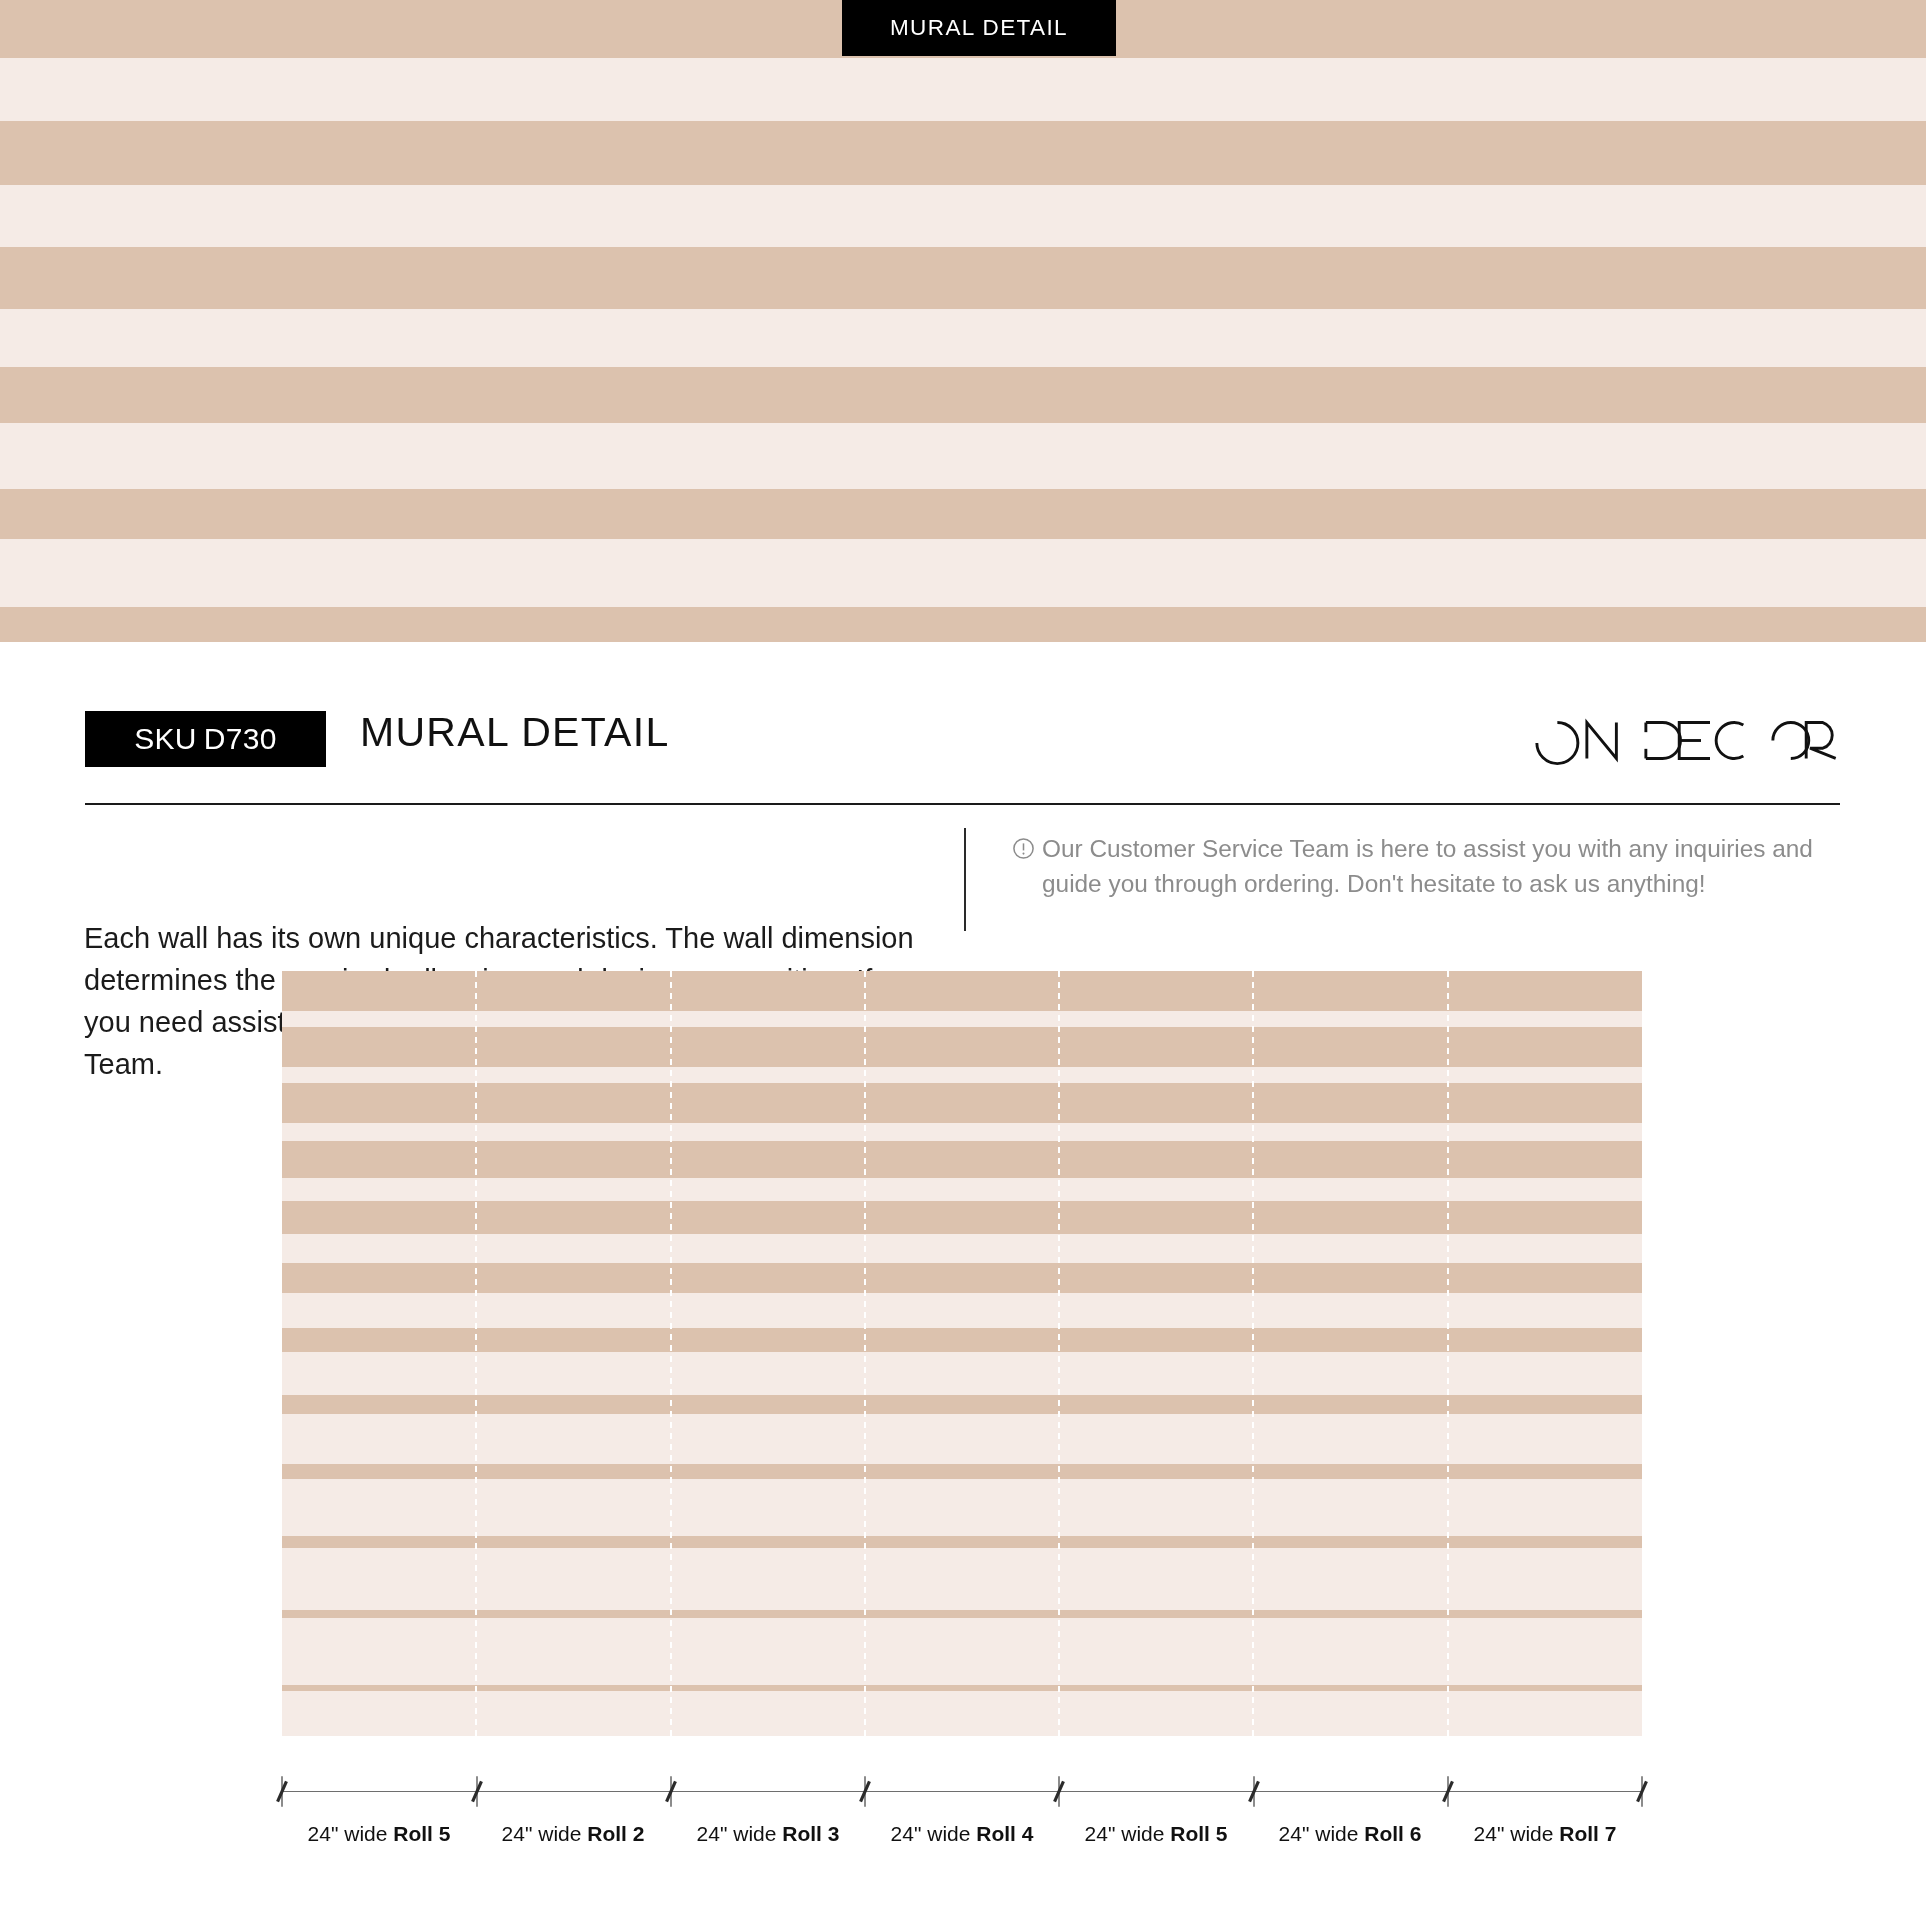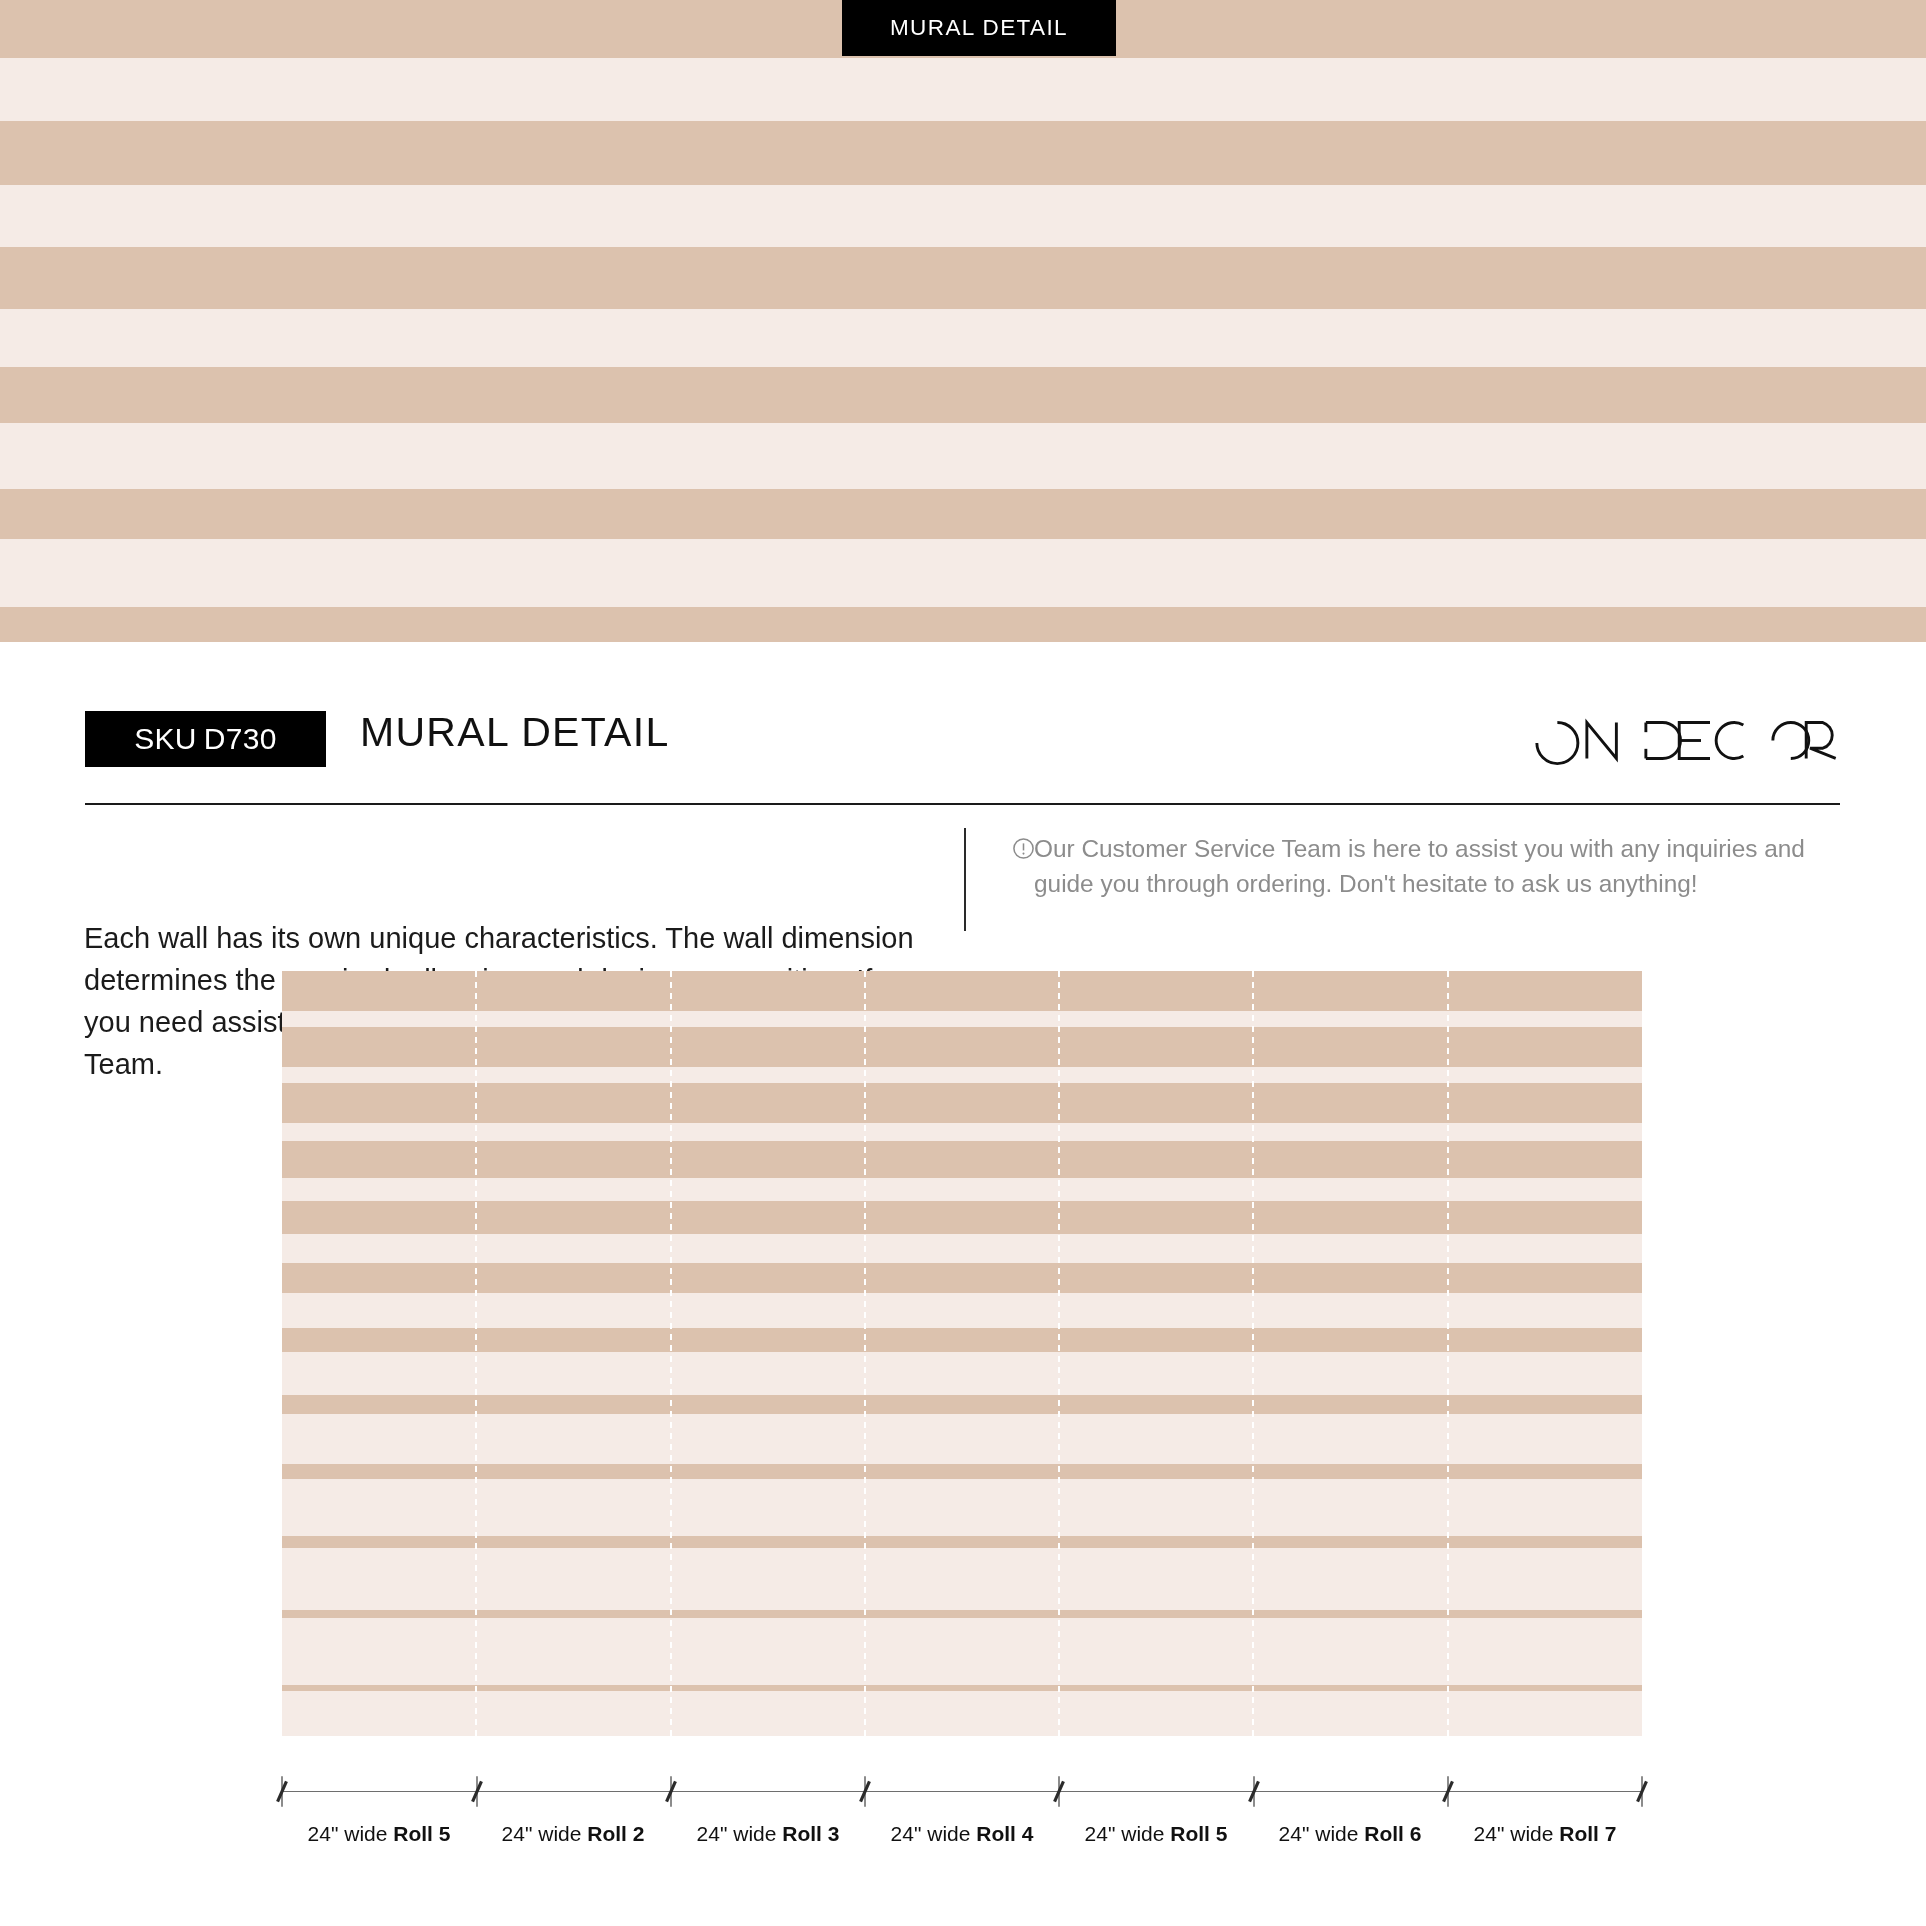--- a/index.html
+++ b/index.html
@@ -58,21 +58,21 @@
     position:absolute; left:964px; top:828px; width:1.9px; height:103px;
     background:#2a2a2a;
   }
   .col-right {
     position:absolute; left:1012px; top:831px; width:828px;
     font-size:24.4px; line-height:1.45; color:#8c8c8c; font-weight:400;
   }
   .info-icon {
     position:absolute; left:1012px; top:837px; width:23px; height:23px;
   }
-  .col-right .body { margin-left:22px; }
+  .col-right .body { margin-left:30px; }
 
   
   .mural {
     position:absolute; left:282px; top:971px;
     width:1360px; height:765px;
     background:#F5EBE6; overflow:hidden;
   }
   .mural-stripe { position:absolute; left:0; width:1360px; background:#DCC2AE; }
   .seam {
     position:absolute; top:0; width:1.9px; height:765px;

